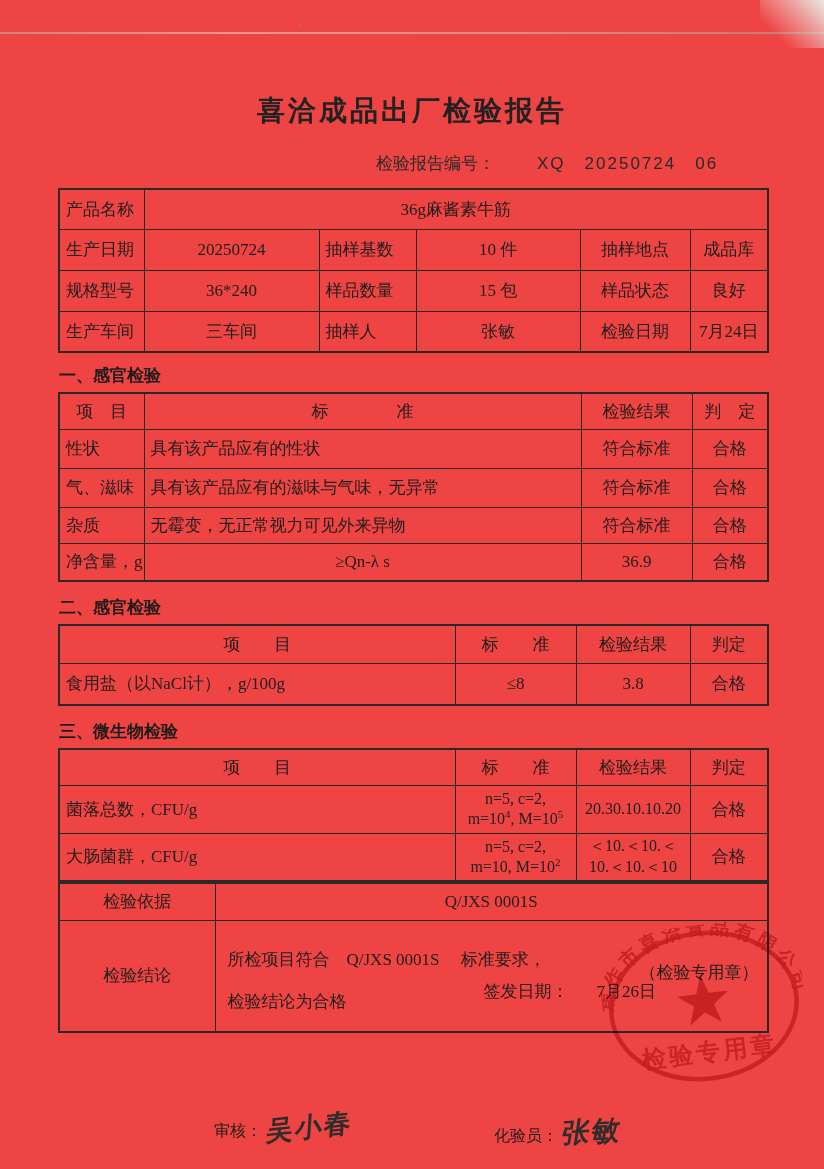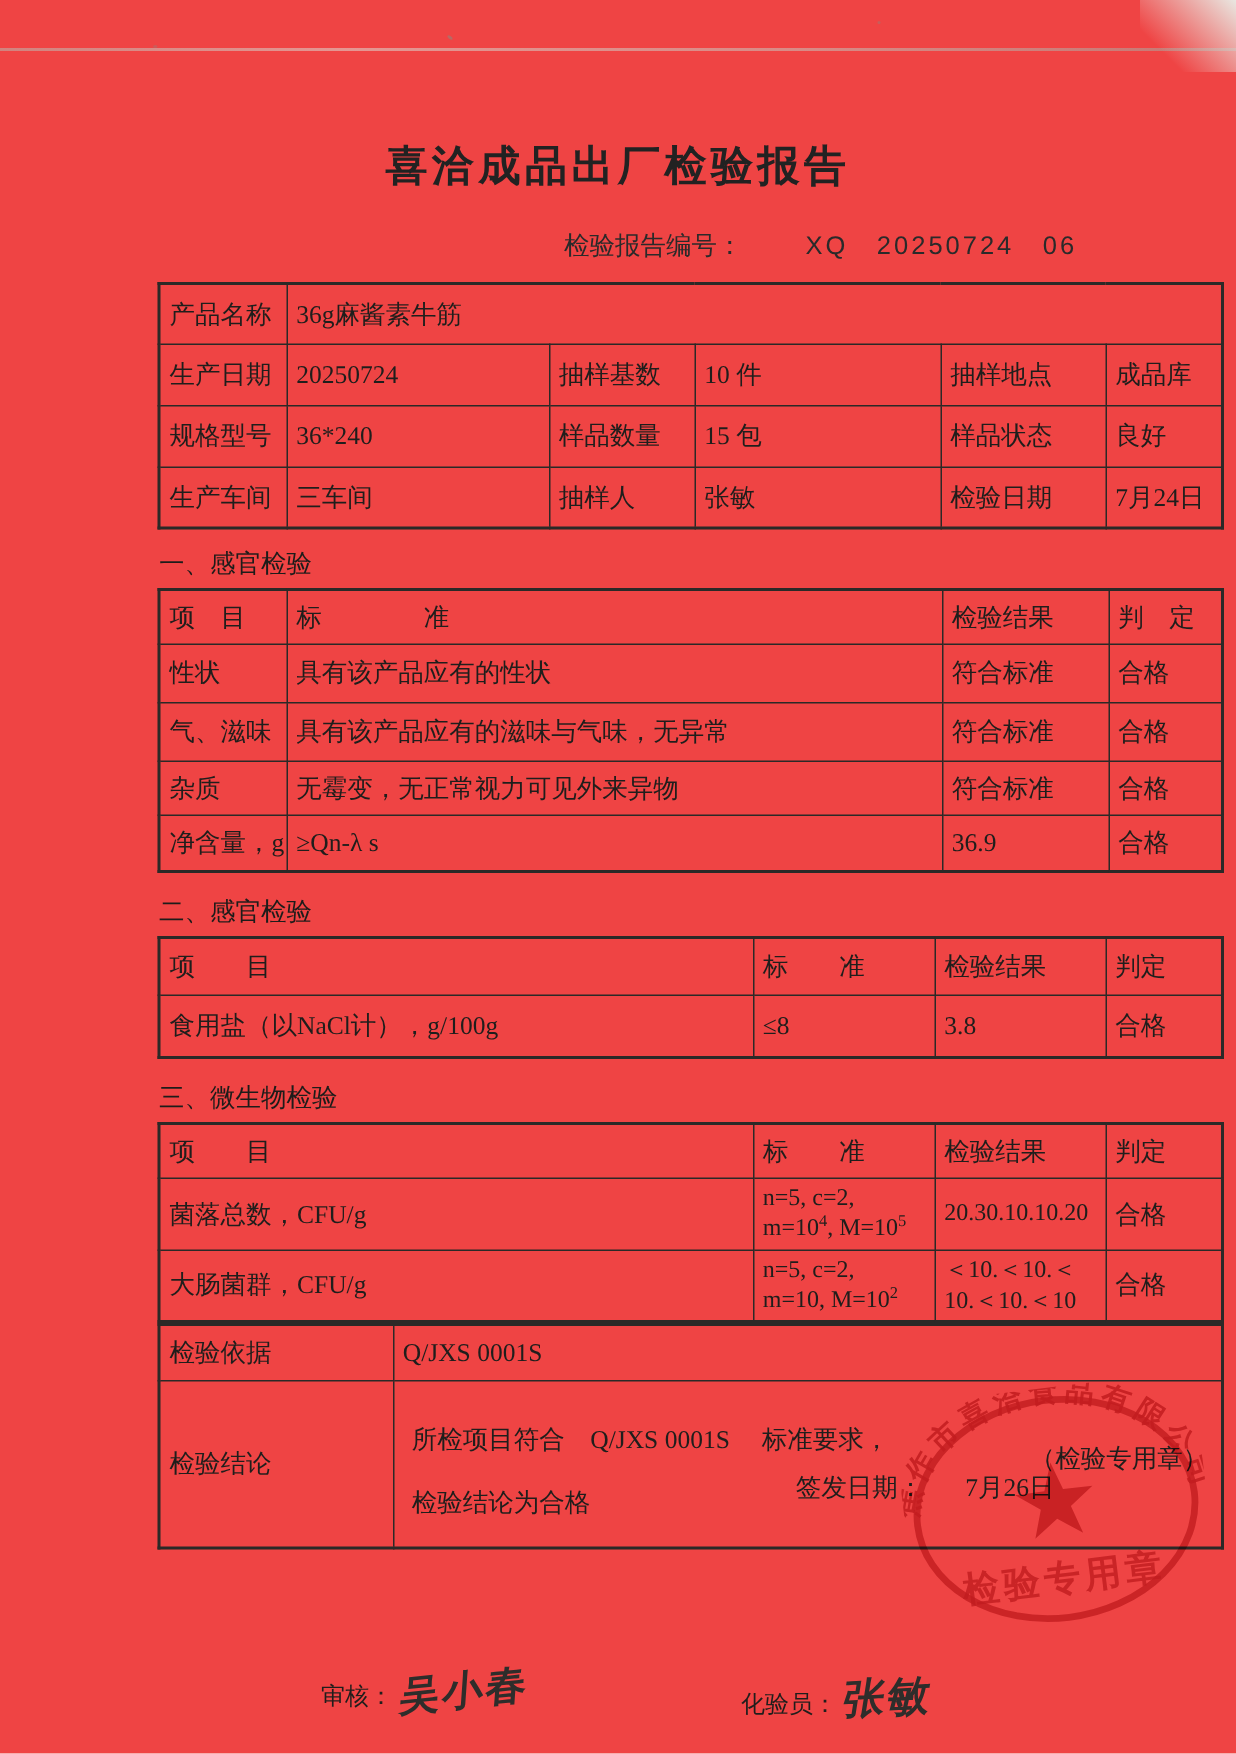--- a/index.html
+++ b/index.html
@@ -22,30 +22,30 @@
   .speck.s2{left:585px;top:14px;width:2px;height:2px;opacity:.4;}
   .speck.s3{left:102px;top:30px;width:3px;height:2px;opacity:.35;}
 
   .title{position:absolute;top:92px;left:0;width:100%;text-align:center;
     font-family:"Liberation Sans",sans-serif;font-weight:bold;
     font-size:28px;letter-spacing:3px;color:#222;}
   .report-no{position:absolute;top:152px;left:376px;
     font-family:"Liberation Sans",sans-serif;font-size:17px;color:#2a2a2a;}
   .report-no .val{margin-left:42px;letter-spacing:2px;}
 
-  .content{position:absolute;left:58px;top:188px;width:709px;margin-left:47px;}
+  .content{position:absolute;left:58px;top:188px;width:709px;}
 
   table{border-collapse:collapse;table-layout:fixed;width:709px;background:transparent;}
   table{border:2px solid #2b2927;}
   td{border:1.5px solid #2b2927;font-size:17px;padding:0 6px;vertical-align:middle;
      overflow:hidden;white-space:nowrap;}
   td.wrap{white-space:normal;}
-  .c{}
+  .c{text-align:center;}
   .l{text-align:left;}
-  .sec-title{font-family:"Liberation Sans",sans-serif;font-weight:normal;
+  .sec-title{font-family:"Liberation Sans",sans-serif;font-weight:bold;
     font-size:17px;margin:11px 0 5px 1px;color:#1d1c1a;}
   .mt14{margin-top:14px;}
   .small{font-size:16px;}
   sup{font-size:11px;}
 
   
   .concl-cell{position:relative;padding:0;}
   .concl-line1{margin:10px 0 0 12px;}
   .concl-line2{margin:19px 0 0 12px;}
   .seal-note{position:absolute;left:424px;top:40px;}

